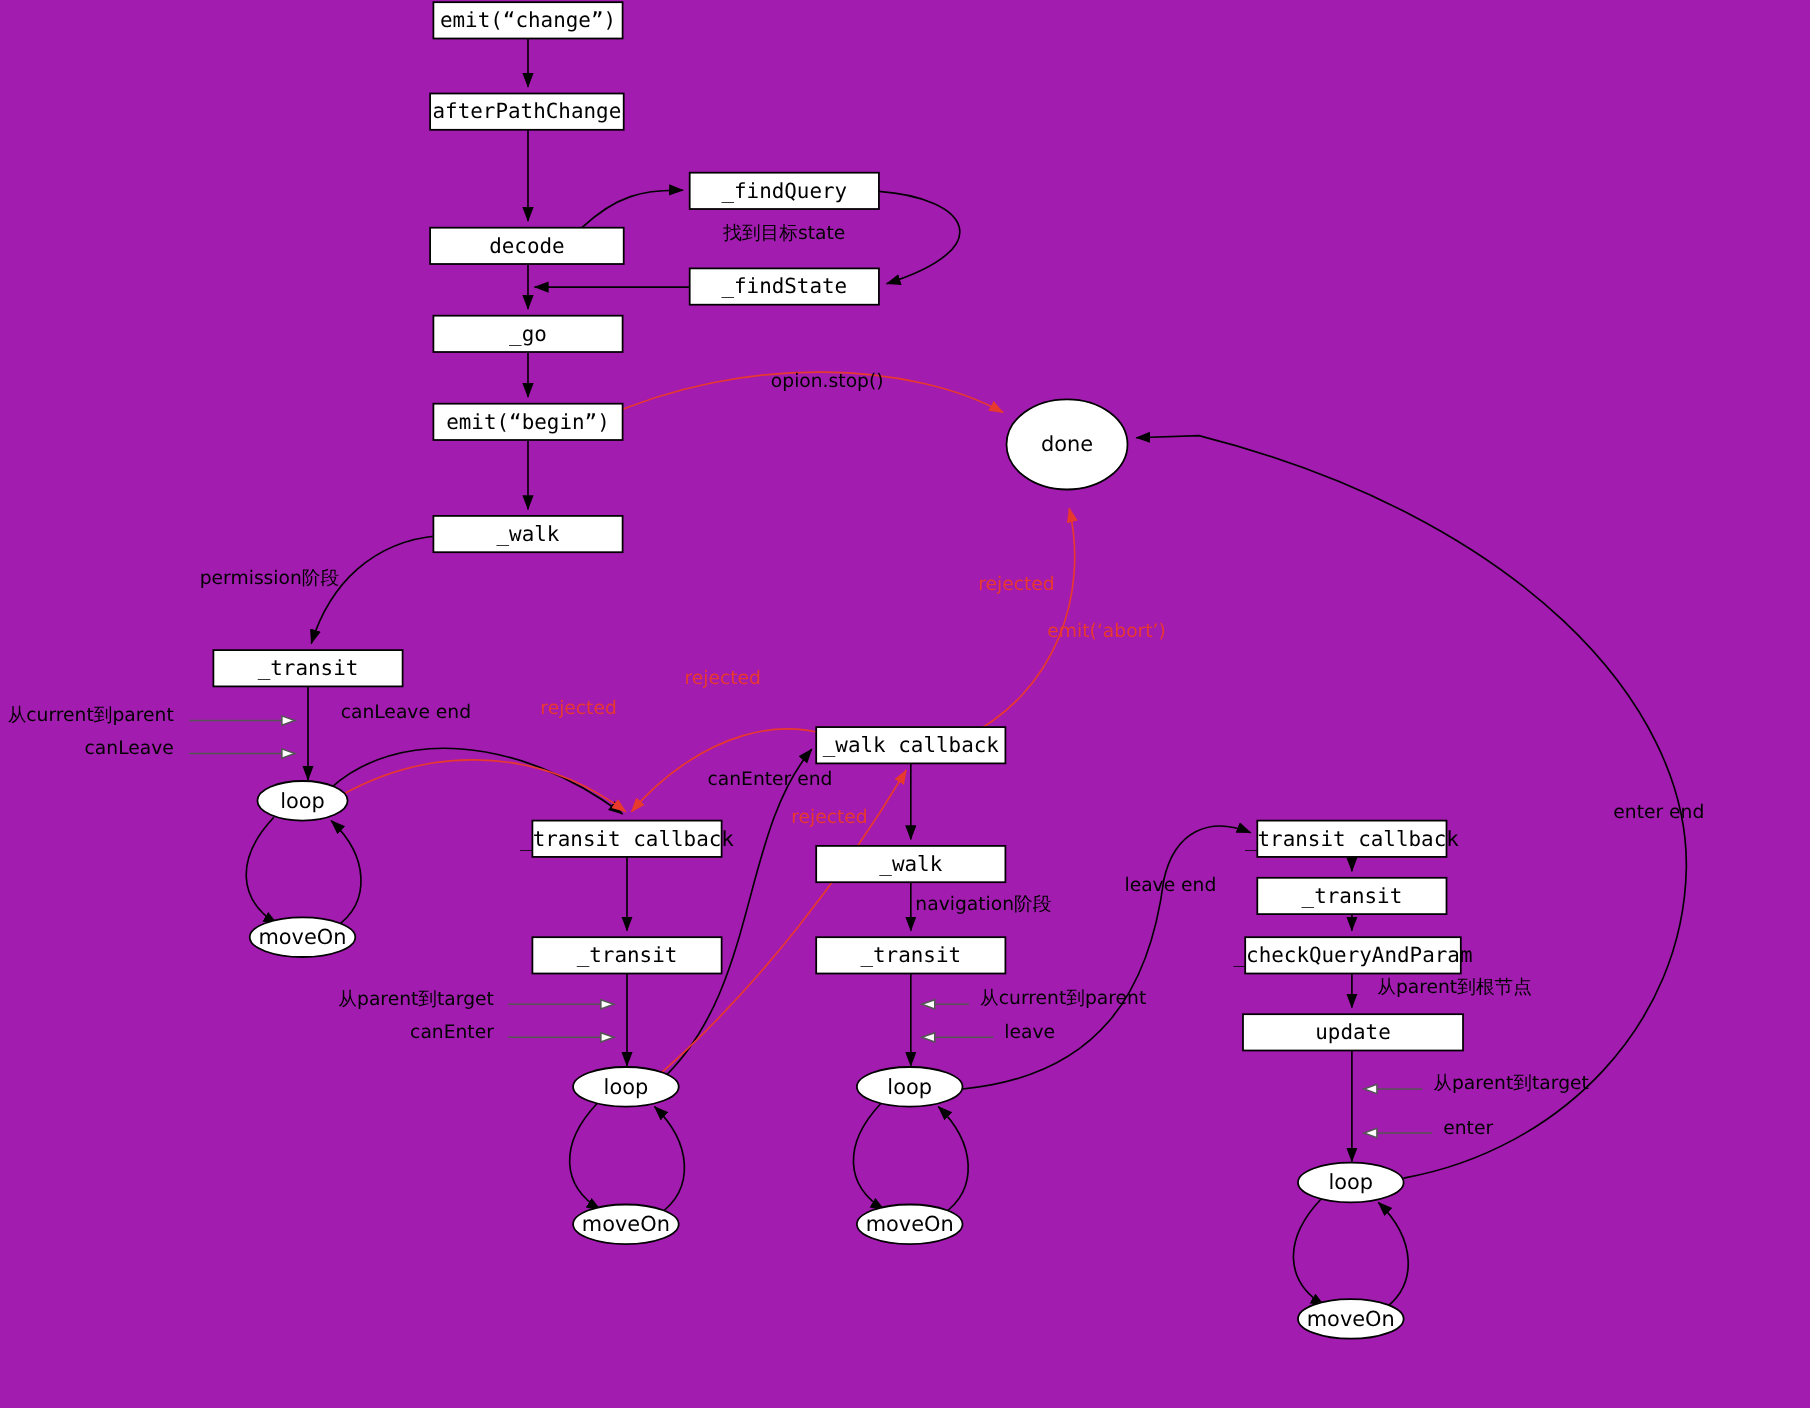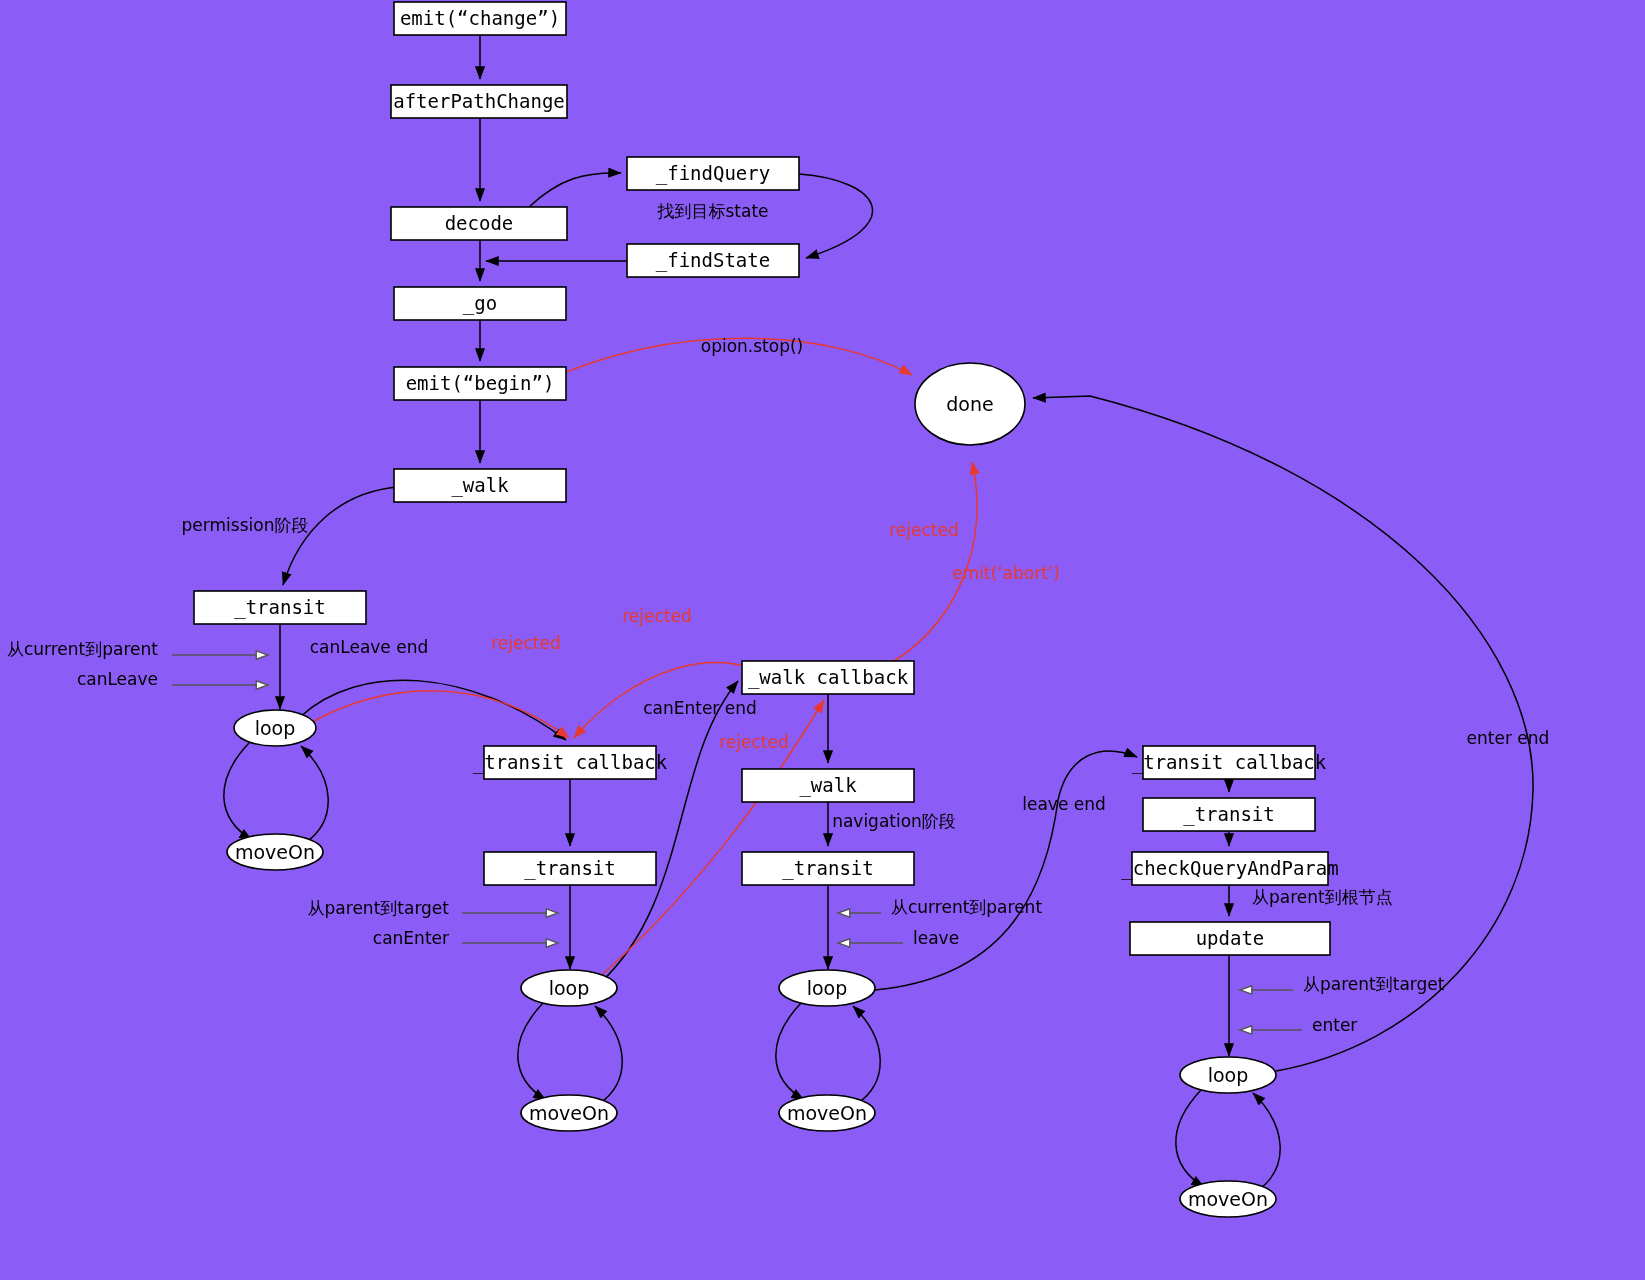--- a/index.html
+++ b/index.html
@@ -4,21 +4,21 @@
 <style>
   html, body {
     margin: 0;
     padding: 0;
     background: #ffffff;
   }
   #stage {
     position: relative;
     width: 1645px;
     height: 1280px;
-    background: #8b5cf6;
+    background: #a21caf;
     font-family: "DejaVu Sans", sans-serif;
     overflow: hidden;
     text-align: right;
   }
   svg#diagram {
     position: absolute;
     left: 0; top: 0;
     width: 1645px;
     height: 1280px;
   }

